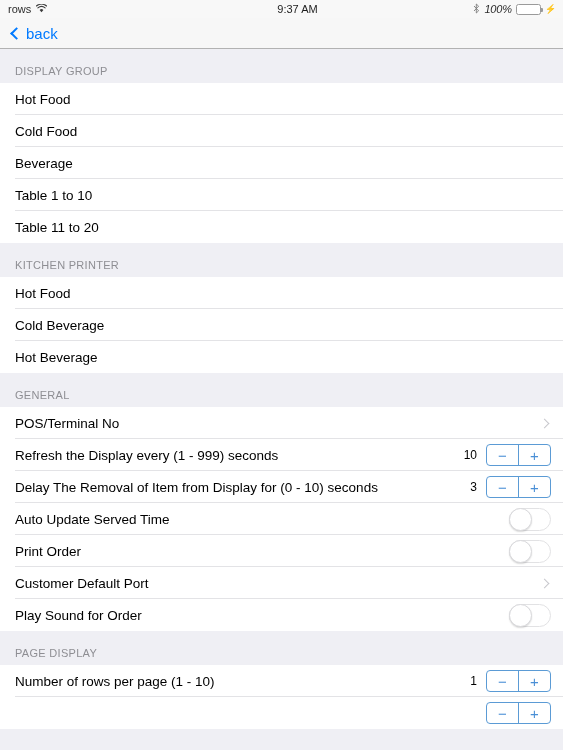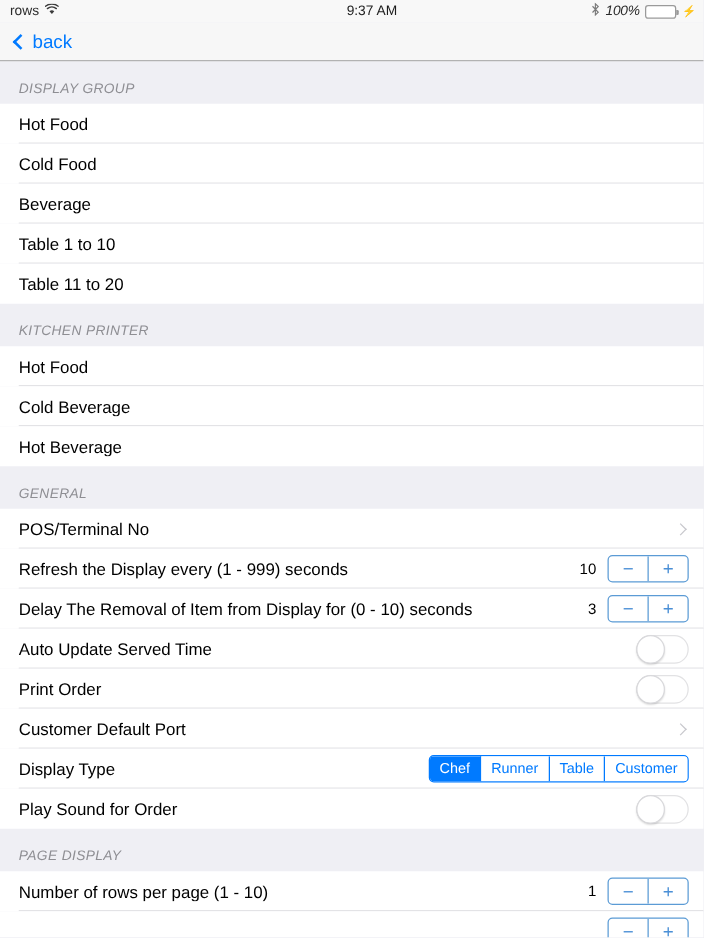--- a/index.html
+++ b/index.html
@@ -68,21 +68,21 @@
   }
 
   
   .list { background: #efeff4; }
   .section-header {
     background: #efeff4;
     font-size: 11px; color: #8e8e93;
     letter-spacing: 0.3px;
     padding: 18px 0 6px 15px;
     height: 34px;
-    display: flex; align-items: flex-end; font-style: italic;
+    display: flex; align-items: flex-end;
   }
   .row {
     background: #ffffff;
     min-height: 32px; height: 32px;
     display: flex; align-items: center;
     padding-left: 15px; padding-right: 12px;
     position: relative;
     font-size: 13.5px; color: #000;
   }
   .row .sep {
@@ -267,32 +267,20 @@
         </div>
         <div class="sep"></div>
       </div>
       <div class="row">
         <div class="row-label">Customer Default Port</div>
         <div class="row-right">
           <span class="chevron"></span>
         </div>
         <div class="sep"></div>
       </div>
-      <div class="row">
-        <div class="row-label">Display Type</div>
-        <div class="row-right">
-          <div class="segmented">
-            <div class="seg active">Chef</div>
-            <div class="seg">Runner</div>
-            <div class="seg">Table</div>
-            <div class="seg">Customer</div>
-          </div>
-        </div>
-        <div class="sep"></div>
-      </div>
       <div class="row last">
         <div class="row-label">Play Sound for Order</div>
         <div class="row-right">
           <div class="toggle">
             <span class="knob"></span>
           </div>
         </div>
       </div>
       <div class="section-header">PAGE DISPLAY</div>
       <div class="row">

